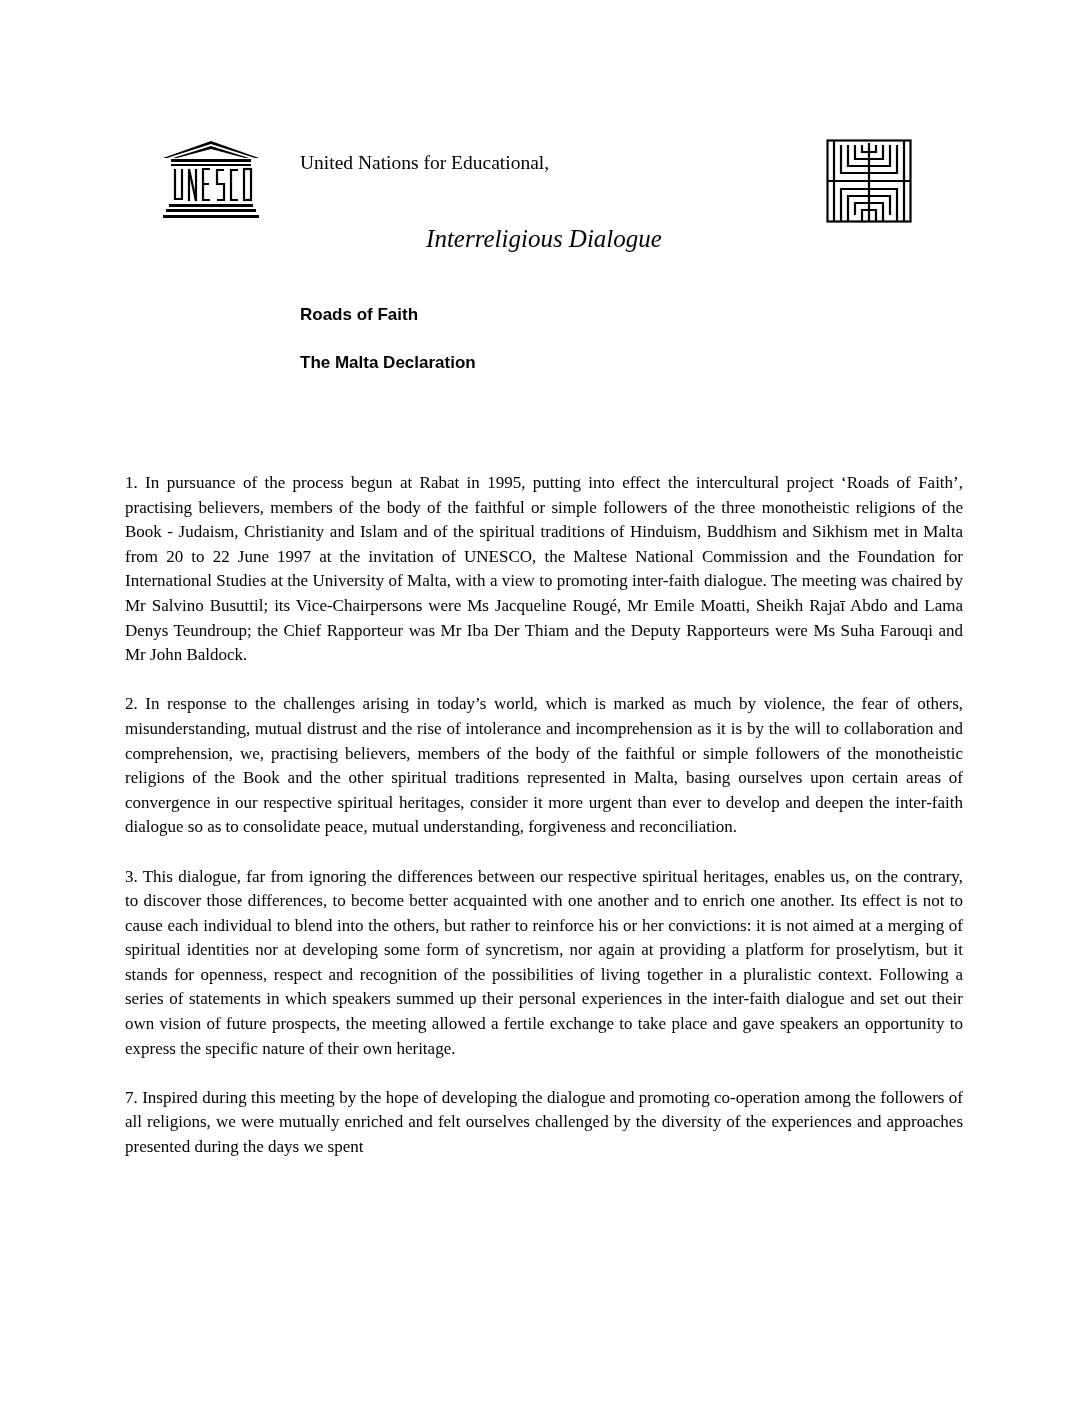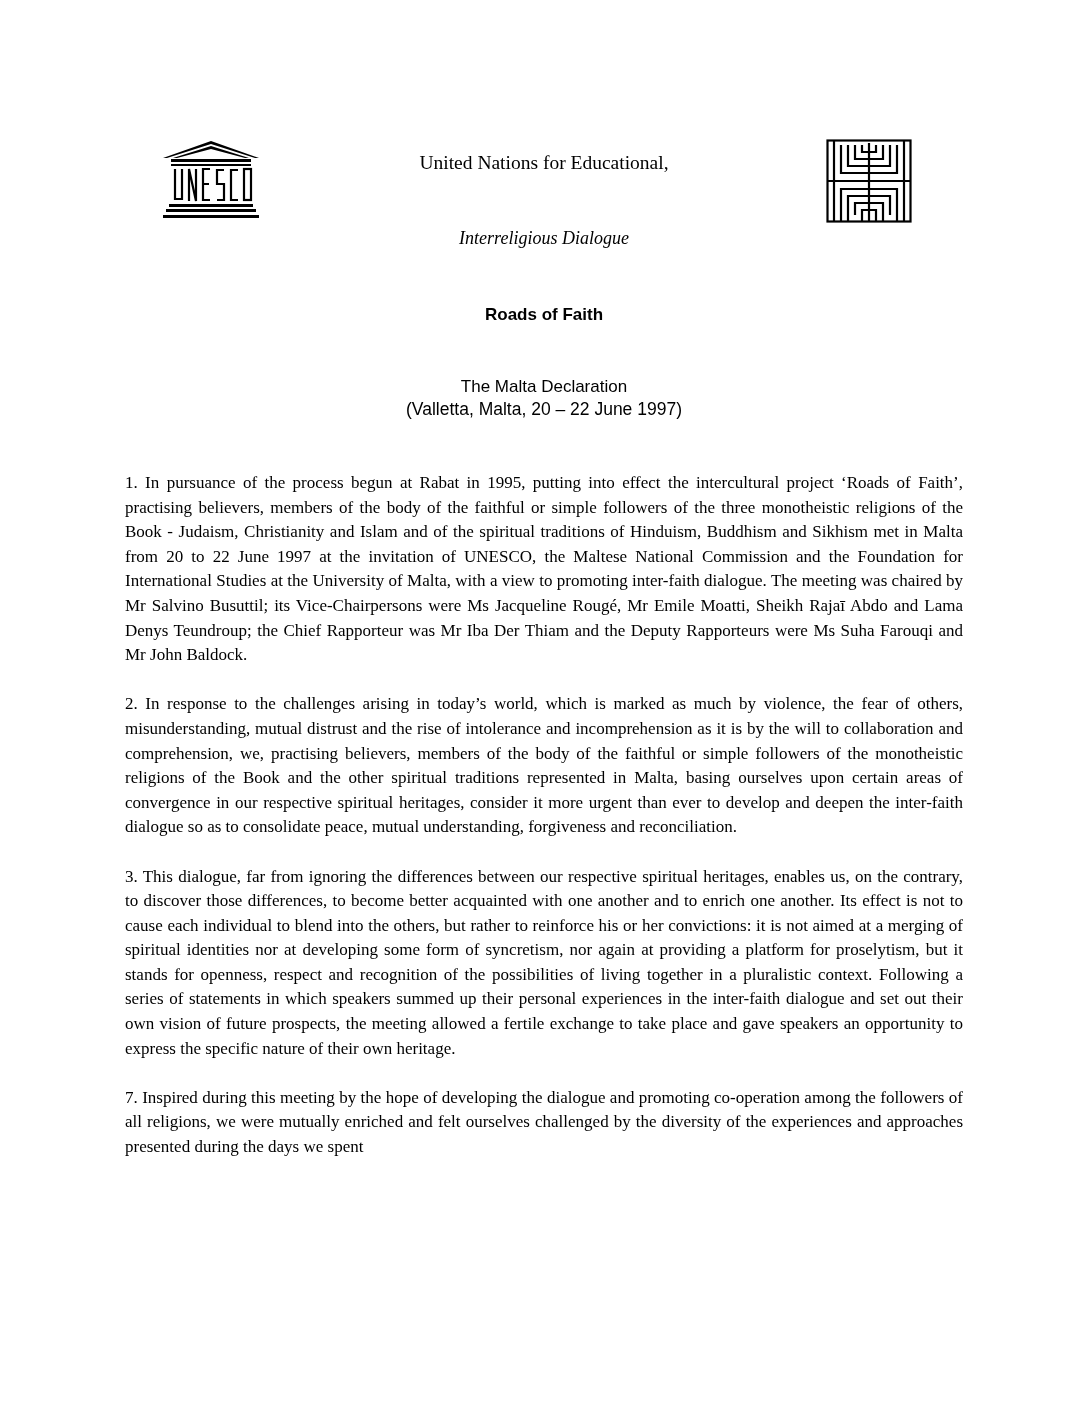--- a/index.html
+++ b/index.html
@@ -33,53 +33,51 @@
       left: 826px;
       top: 139px;
       width: 86px;
       height: 84px;
     }
     .org-block {
       position: absolute;
       left: 300px;
       width: 488px;
       top: 150px;
-      text-align: center;
       font-size: 19.5px;
       line-height: 25px;
     }
     .org-line { display: block; }
     .program {
       position: absolute;
       left: 300px;
       width: 488px;
       top: 226px;
       text-align: center;
       font-style: italic;
-      font-size: 18px;
+      font-size: 25px;
       line-height: 25px;
     }
     .title-block {
       position: absolute;
       left: 300px;
       width: 488px;
-      text-align: center;
       font-family: "Liberation Sans", "DejaVu Sans", sans-serif;
       font-size: 17px;
     }
     .title-main {
       top: 304px;
       font-weight: bold;
       line-height: 22px;
     }
     .title-sub {
       top: 351px;
       line-height: 23px;
     }
-    .title-sub .decl { font-weight: normal; display: block; margin-top: 24px; }
+    .title-sub .decl { font-weight: bold; display: block; }
     .title-sub .place { display: block; font-size: 17.5px; }
     .body-text {
       position: absolute;
       left: 125px;
       width: 838px;
       top: 471px;
       font-size: 17px;
       line-height: 24.6px;
       text-align: justify;
     }
@@ -151,21 +149,20 @@
         <path d="M22,82 V57 H64 V76"></path>
         <path d="M29,76 V64 H57 V82"></path>
         <path d="M36,82 V71 H50 V82"></path>
       </g>
     </svg>
   </div>
 
   <div class="title-block title-main">Roads of Faith</div>
   <div class="title-block title-sub">
     <span class="decl">The Malta Declaration</span>
-    <span class="place">(Valletta, Malta, 20 – 22 June 1997)</span>
   </div>
 
   <div class="body-text">
     <p class="para">1. In pursuance of the process begun at Rabat in 1995, putting into effect the intercultural project ‘Roads of Faith’, practising believers, members of the body of the faithful or simple followers of the three monotheistic religions of the Book - Judaism, Christianity and Islam and of the spiritual traditions of Hinduism, Buddhism and Sikhism met in Malta from 20 to 22 June 1997 at the invitation of UNESCO, the Maltese National Commission and the Foundation for International Studies at the University of Malta, with a view to promoting inter-faith dialogue. The meeting was chaired by Mr Salvino Busuttil; its Vice-Chairpersons were Ms Jacqueline Rougé, Mr Emile Moatti, Sheikh Rajaī Abdo and Lama Denys Teundroup; the Chief Rapporteur was Mr Iba Der Thiam and the Deputy Rapporteurs were Ms Suha Farouqi and Mr John Baldock.</p>
     <p class="para">2. In response to the challenges arising in today’s world, which is marked as much by violence, the fear of others, misunderstanding, mutual distrust and the rise of intolerance and incomprehension as it is by the will to collaboration and comprehension, we, practising believers, members of the body of the faithful or simple followers of the monotheistic religions of the Book and the other spiritual traditions represented in Malta, basing ourselves upon certain areas of convergence in our respective spiritual heritages, consider it more urgent than ever to develop and deepen the inter-faith dialogue so as to consolidate peace, mutual understanding, forgiveness and reconciliation.</p>
     <p class="para">3. This dialogue, far from ignoring the differences between our respective spiritual heritages, enables us, on the contrary, to discover those differences, to become better acquainted with one another and to enrich one another. Its effect is not to cause each individual to blend into the others, but rather to reinforce his or her convictions: it is not aimed at a merging of spiritual identities nor at developing some form of syncretism, nor again at providing a platform for proselytism, but it stands for openness, respect and recognition of the possibilities of living together in a pluralistic context. Following a series of statements in which speakers summed up their personal experiences in the inter-faith dialogue and set out their own vision of future prospects, the meeting allowed a fertile exchange to take place and gave speakers an opportunity to express the specific nature of their own heritage.</p>
     <p class="para">7. Inspired during this meeting by the hope of developing the dialogue and promoting co-operation among the followers of all religions, we were mutually enriched and felt ourselves challenged by the diversity of the experiences and approaches presented during the days we spent</p>
   </div>
 
 </div>

